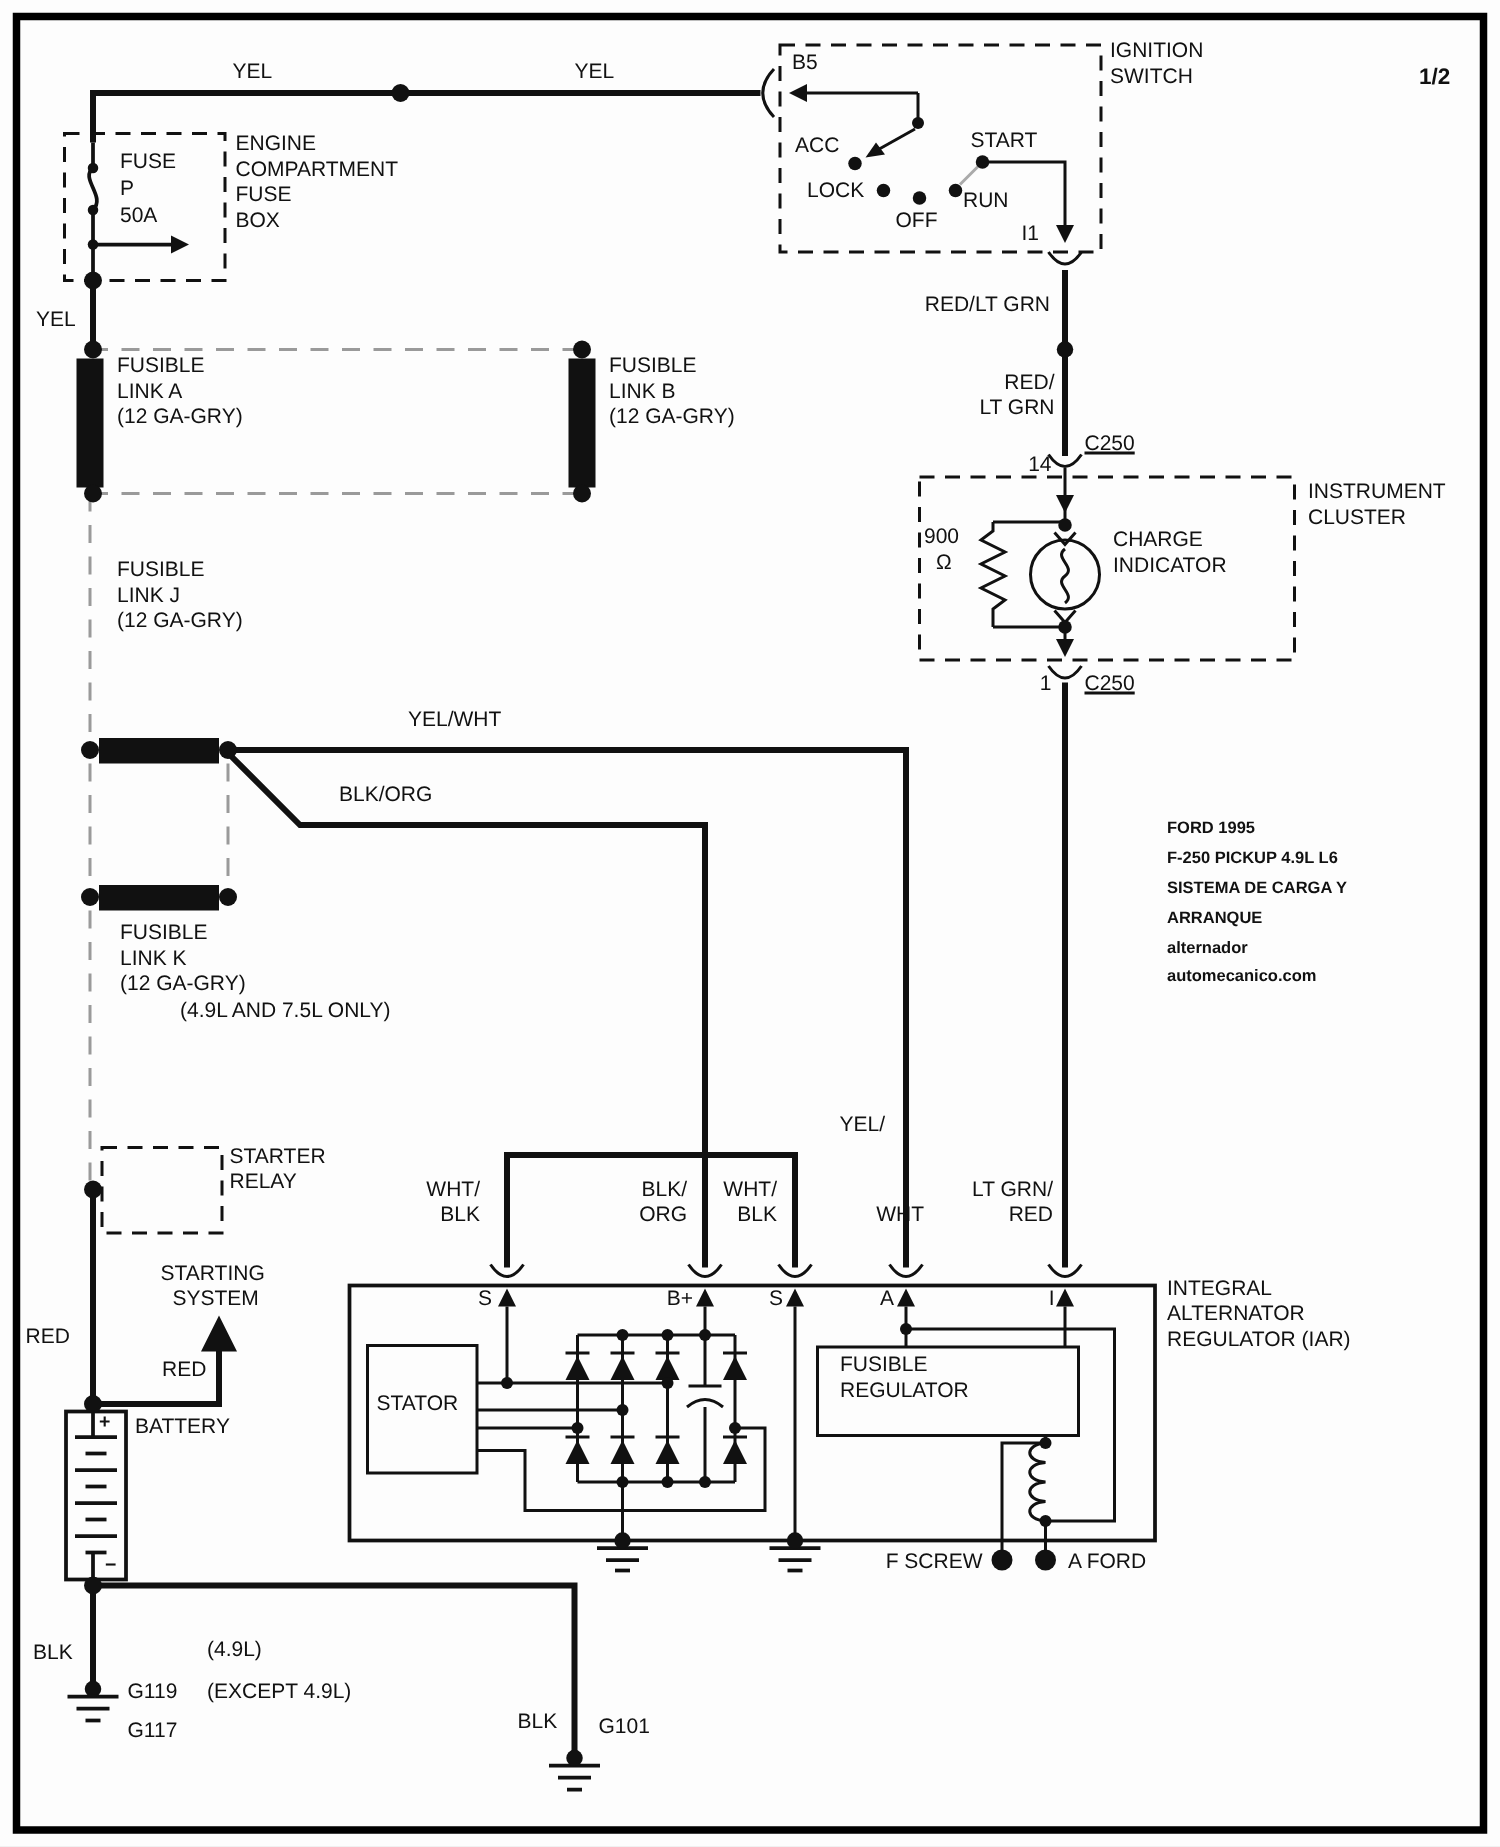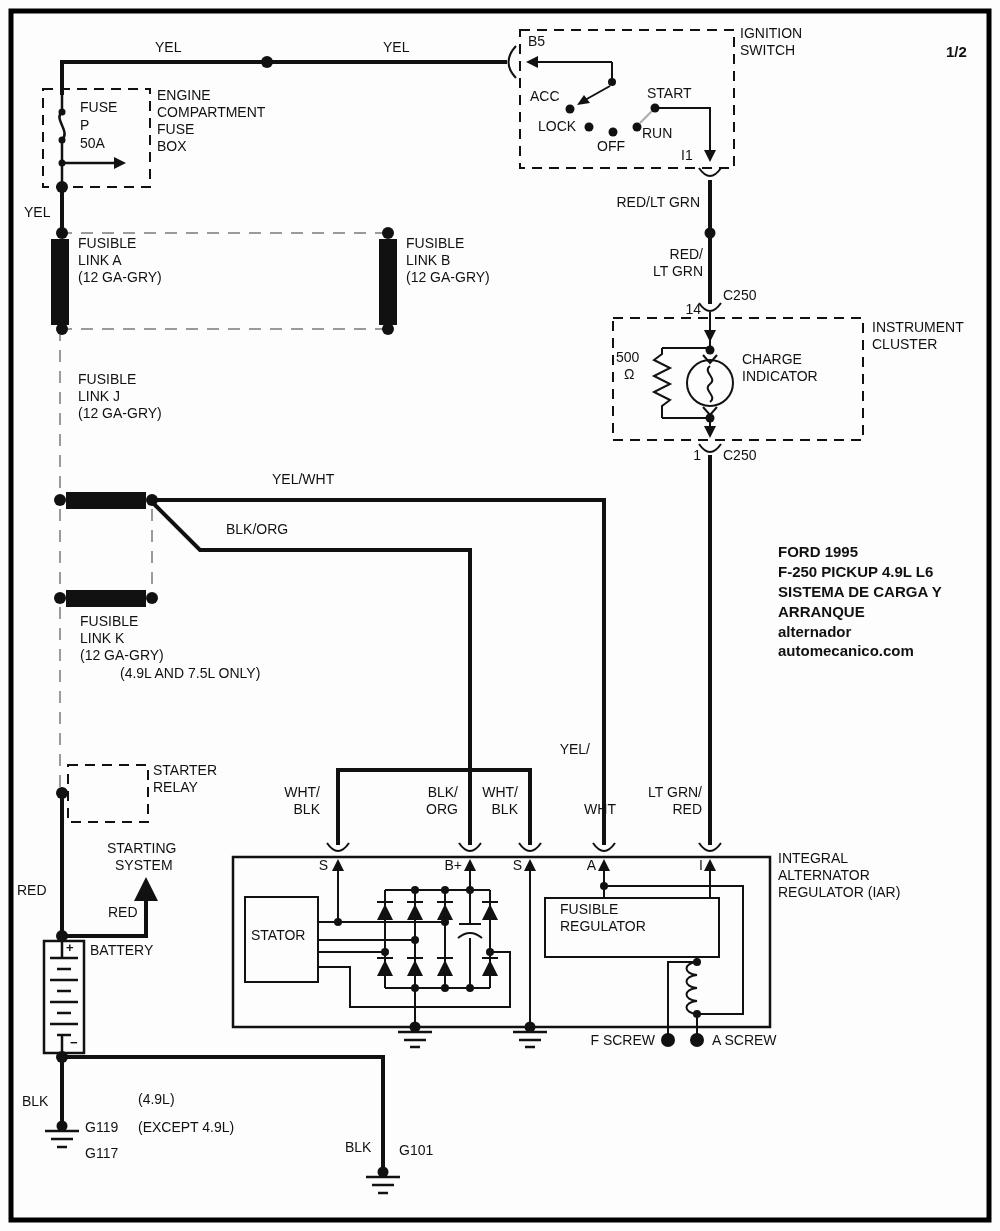--- a/index.html
+++ b/index.html
@@ -2,22 +2,22 @@
 <html><head>
 <meta charset="utf-8">
 <style>
   html,body{margin:0;padding:0;background:#e8e8e8;}
   #canvas{position:relative;width:1000px;height:1231px;background:#fdfdfd;overflow:hidden;
           font-family:"Liberation Sans",sans-serif;}
   #art{position:absolute;left:0;top:0;}
   .lbl{position:absolute;font:14px/1.12 "Liberation Sans",sans-serif;color:#111;white-space:nowrap;}
   .r{transform:translateX(-100%);}
   .b{font-weight:bold;}
-  .u{text-decoration-thickness:2px;}
-  .big{font-size:15px;font-weight:bold;line-height:20px;}
+  .u{text-decoration:underline;text-decoration-thickness:2px;}
+  .big{font-size:11px;font-weight:bold;line-height:20px;}
   .sym{font-weight:bold;font-size:13px;}
 </style>
 </head>
 <body>
 
 <div id="canvas">
 
   <svg id="art" width="1000" height="1231" viewBox="0 0 1000 1231">
 
     <rect x="11" y="11" width="978" height="1209" fill="none" stroke="#000" stroke-width="5"></rect>
@@ -283,21 +283,21 @@
   <div class="lbl" style="left:681px;top:148px">I1</div>
 
   <div class="lbl r" style="left:700px;top:195px">RED/LT GRN</div>
   <div class="lbl r" style="left:703px;top:247px">RED/</div>
   <div class="lbl r" style="left:703px;top:264px">LT GRN</div>
   <div class="lbl r" style="left:701px;top:302px">14</div>
   <div class="lbl u" style="left:723px;top:288px">C250</div>
 
   <div class="lbl" style="left:872px;top:320px">INSTRUMENT</div>
   <div class="lbl" style="left:872px;top:337px">CLUSTER</div>
-  <div class="lbl" style="left:616px;top:350px">500</div>
+  <div class="lbl" style="left:616px;top:350px">900</div>
   <div class="lbl" style="left:624px;top:367px">Ω</div>
   <div class="lbl" style="left:742px;top:352px">CHARGE</div>
   <div class="lbl" style="left:742px;top:369px">INDICATOR</div>
   <div class="lbl r" style="left:701px;top:448px">1</div>
   <div class="lbl u" style="left:723px;top:448px">C250</div>
 
   <div class="lbl" style="left:78px;top:236px">FUSIBLE</div>
   <div class="lbl" style="left:78px;top:253px">LINK A</div>
   <div class="lbl" style="left:78px;top:270px">(12 GA-GRY)</div>
   <div class="lbl" style="left:406px;top:236px">FUSIBLE</div>
@@ -349,21 +349,21 @@
   <div class="lbl r" style="left:596px;top:858px">A</div>
   <div class="lbl r" style="left:703px;top:858px">I</div>
 
   <div class="lbl" style="left:778px;top:851px">INTEGRAL</div>
   <div class="lbl" style="left:778px;top:868px">ALTERNATOR</div>
   <div class="lbl" style="left:778px;top:885px">REGULATOR (IAR)</div>
   <div class="lbl" style="left:251px;top:928px">STATOR</div>
   <div class="lbl" style="left:560px;top:902px">FUSIBLE</div>
   <div class="lbl" style="left:560px;top:919px">REGULATOR</div>
   <div class="lbl r" style="left:655px;top:1033px">F SCREW</div>
-  <div class="lbl" style="left:712px;top:1033px">A SCREW</div>
+  <div class="lbl" style="left:712px;top:1033px">A FORD</div>
 
   <div class="lbl" style="left:22px;top:1094px">BLK</div>
   <div class="lbl" style="left:85px;top:1120px">G119</div>
   <div class="lbl" style="left:138px;top:1120px">(EXCEPT 4.9L)</div>
   <div class="lbl" style="left:85px;top:1146px">G117</div>
   <div class="lbl" style="left:138px;top:1092px">(4.9L)</div>
   <div class="lbl" style="left:345px;top:1140px">BLK</div>
   <div class="lbl" style="left:399px;top:1143px">G101</div>
 
 </div>

